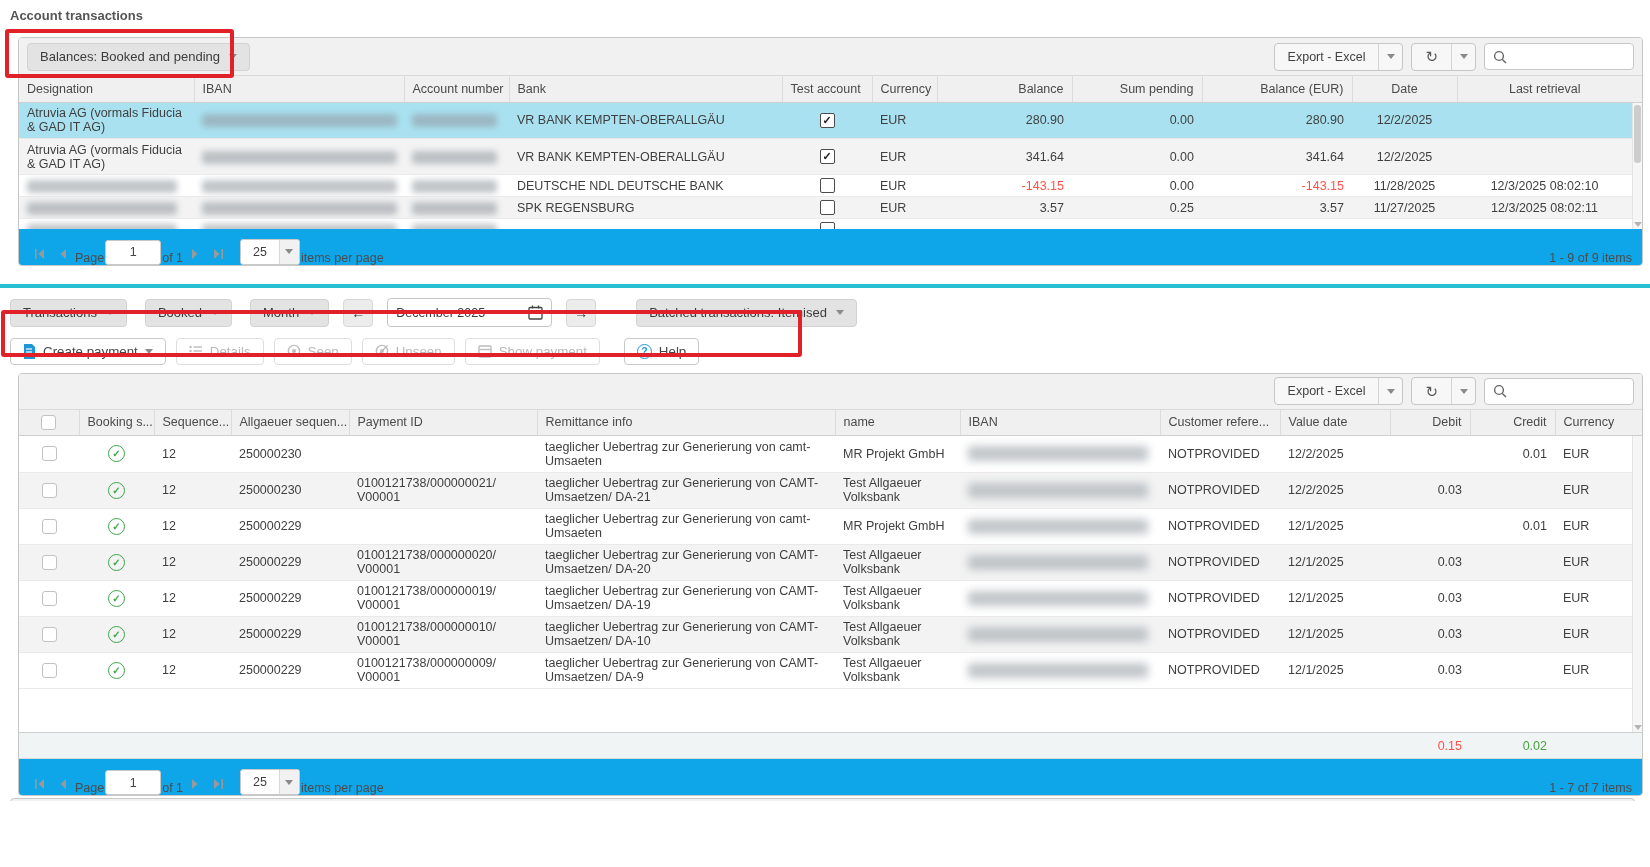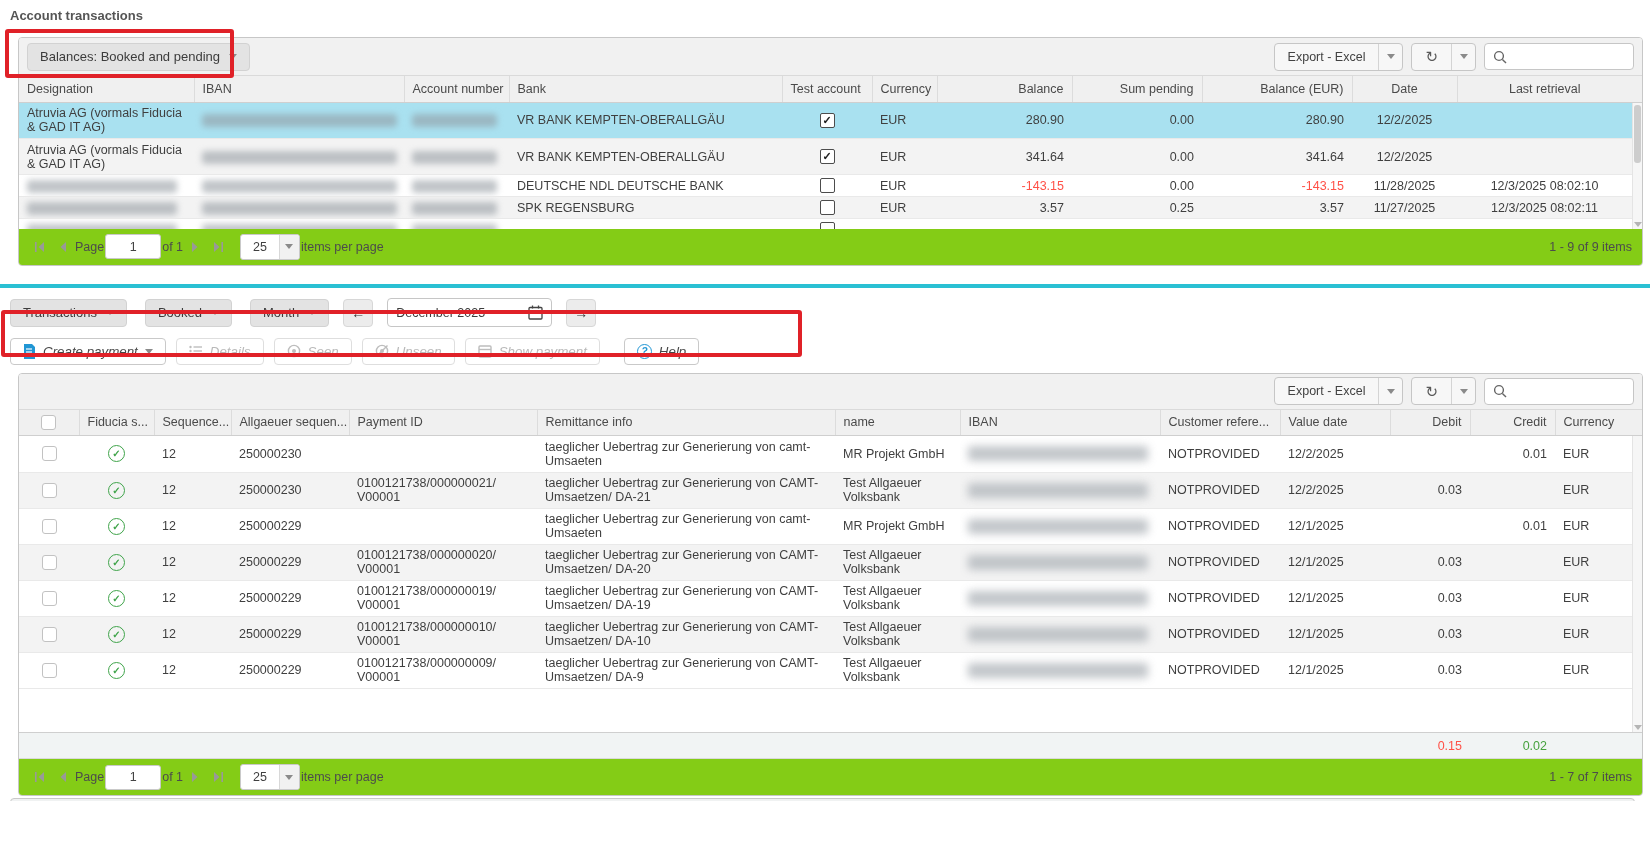--- a/index.html
+++ b/index.html
@@ -60,42 +60,42 @@
   .status-ok { width:17px; height:17px; border:1.6px solid #3fa44a; border-radius:50%; color:#3fa44a;
                display:inline-flex; align-items:center; justify-content:center; font-size:10px; font-weight:bold; }
 
   .vscroll { position:absolute; top:0; right:0; width:10px; bottom:0; background:#f6f6f6; border-left:1px solid #e4e4e4; }
   .vthumb { position:absolute; top:2px; left:1px; width:7px; height:58px; background:#cdcdcd; border-radius:3px; }
   .vdown { position:absolute; bottom:2px; left:1px; width:0; height:0; border-left:4px solid transparent; border-right:4px solid transparent; border-top:5px solid #b5b5b5; }
 
   .summary td { background:#f1f4f4; border-top:1px solid #cfcfcf; border-bottom:1px solid #dadada; height:26px; }
   .pos { color:#47a23f; }
 
-  .pager { height:36px; background:#84cc16; display:flex; align-items:center; gap:1px; padding:0 10px; }
+  .pager { height:36px; background:#0ea5e9; display:flex; align-items:flex-end; gap:1px; padding:0 10px; }
   .pgbtn { display:inline-flex; align-items:center; justify-content:center; width:22px; height:22px; cursor:pointer; }
   .page-input { width:56px; height:25px; border:1px solid #c9c9c9; border-radius:3px; text-align:center; background:#fff; font-family:inherit; font-size:12.5px; color:#444; }
   .size-dd { display:inline-flex; align-items:center; height:26px; border:1px solid #c9c9c9; border-radius:3px; background:#fff; overflow:hidden; margin-left:10px; cursor:pointer; }
   .size-dd .val { padding:0 12px; }
   .size-dd .dd { width:20px; height:100%; display:inline-flex; align-items:center; justify-content:center; background:#f1f1f1; border-left:1px solid #d8d8d8; }
   .range { margin-left:auto; color:#4c4c4c; }
   .plabel { color:#4c4c4c; }
 
   .teal-divider { width:1650px; height:4px; background:#2ac0d3; margin-top:18px; }
 
   .filterbar { display:flex; align-items:center; gap:18px; margin:9px 0 0 10px; height:32px; }
   .arrow-btn { width:30px; height:28px; background:#ececec; border:1px solid #d7d7d7; border-radius:4px;
                display:inline-flex; align-items:center; justify-content:center; color:#333; cursor:pointer; font-size:14px; margin:0 -4px; }
   .date-wrap { display:inline-flex; align-items:center; gap:8px; width:165px; height:29px; background:#fff;
                border:1px solid #c6c6c6; border-radius:4px; padding:0 8px; }
   .date-wrap .dval { flex:1; color:#3c3c3c; }
   .ml30 { margin-left:26px; }
 
   .actionsbar { display:flex; align-items:center; gap:10px; margin:9px 0 0 10px; height:27px; }
   .abtn { display:inline-flex; align-items:center; gap:7px; height:27px; padding:0 12px; background:#fff;
-          border:1px solid #c9c9c9; border-radius:4px; color:#474747; cursor:pointer; white-space:nowrap;font-style:italic; }
+          border:1px solid #c9c9c9; border-radius:4px; color:#474747; cursor:pointer; white-space:nowrap; }
   .abtn.disabled { color:#b9b9b9; border-color:#dedede; cursor:default; }
   .help-ic { width:15px; height:15px; border:1.5px solid #2196d4; border-radius:50%; color:#2196d4; font-weight:bold;
              font-size:10.5px; display:inline-flex; align-items:center; justify-content:center; }
 
   .footer-bar { margin:2px 0 0 10px; width:1625px; height:28px; background:#f0f2f2; border:1px solid #c9c9c9; border-radius:4px;
                 display:flex; align-items:center; padding:0 12px; color:#3c3c3c; }
   .footer-bar .lab { font-weight:bold; margin-right:6px; }
   .footer-bar .grp { display:flex; gap:6px; }
   .footer-bar .right { margin-left:auto; }
 
@@ -343,20 +343,24 @@
       <svg width="15" height="15" viewBox="0 0 15 15">
           <rect x="1" y="2.5" width="13" height="11.5" rx="1" fill="none" stroke="#444" stroke-width="1.3"></rect>
           <line x1="1" y1="6" x2="14" y2="6" stroke="#444" stroke-width="1.3"></line>
           <line x1="4.5" y1="0.5" x2="4.5" y2="3.5" stroke="#444" stroke-width="1.3"></line>
           <line x1="10.5" y1="0.5" x2="10.5" y2="3.5" stroke="#444" stroke-width="1.3"></line>
         </svg>
     </span>
     <button class="arrow-btn">
         <span>→</span>
       </button>
+    <button class="gbtn ml30">
+      <span>Batched transactions: Itemised</span>
+      <span class="caret"></span>
+    </button>
   </div>
 
   
   <div class="actionsbar">
     <button class="abtn">
       <svg width="13" height="15" viewBox="0 0 13 15">
           <path d="M1 0h8l3 3v12H1z" fill="#2196d4"></path>
           <line x1="3" y1="5" x2="9" y2="5" stroke="#fff" stroke-width="1.2"></line>
           <line x1="3" y1="8" x2="9" y2="8" stroke="#fff" stroke-width="1.2"></line>
           <line x1="3" y1="11" x2="7" y2="11" stroke="#fff" stroke-width="1.2"></line>
@@ -449,21 +453,21 @@
               <col style="width:110px">
               <col style="width:80px">
               <col style="width:85px">
               <col style="width:77px">
             </colgroup>
           <tbody>
               <tr>
             <th class="ctr"><span class="cb soft empty">
                     <span class="tick">✓</span>
                   </span></th>
-            <th>Fiducia s...</th>
+            <th>Booking s...</th>
             <th>Sequence...</th>
             <th>Allgaeuer sequen...</th>
             <th>Payment ID</th>
             <th>Remittance info</th>
             <th>name</th>
             <th>IBAN</th>
             <th>Customer refere...</th>
             <th>Value date</th>
             <th class="num">Debit</th>
             <th class="num">Credit</th>

